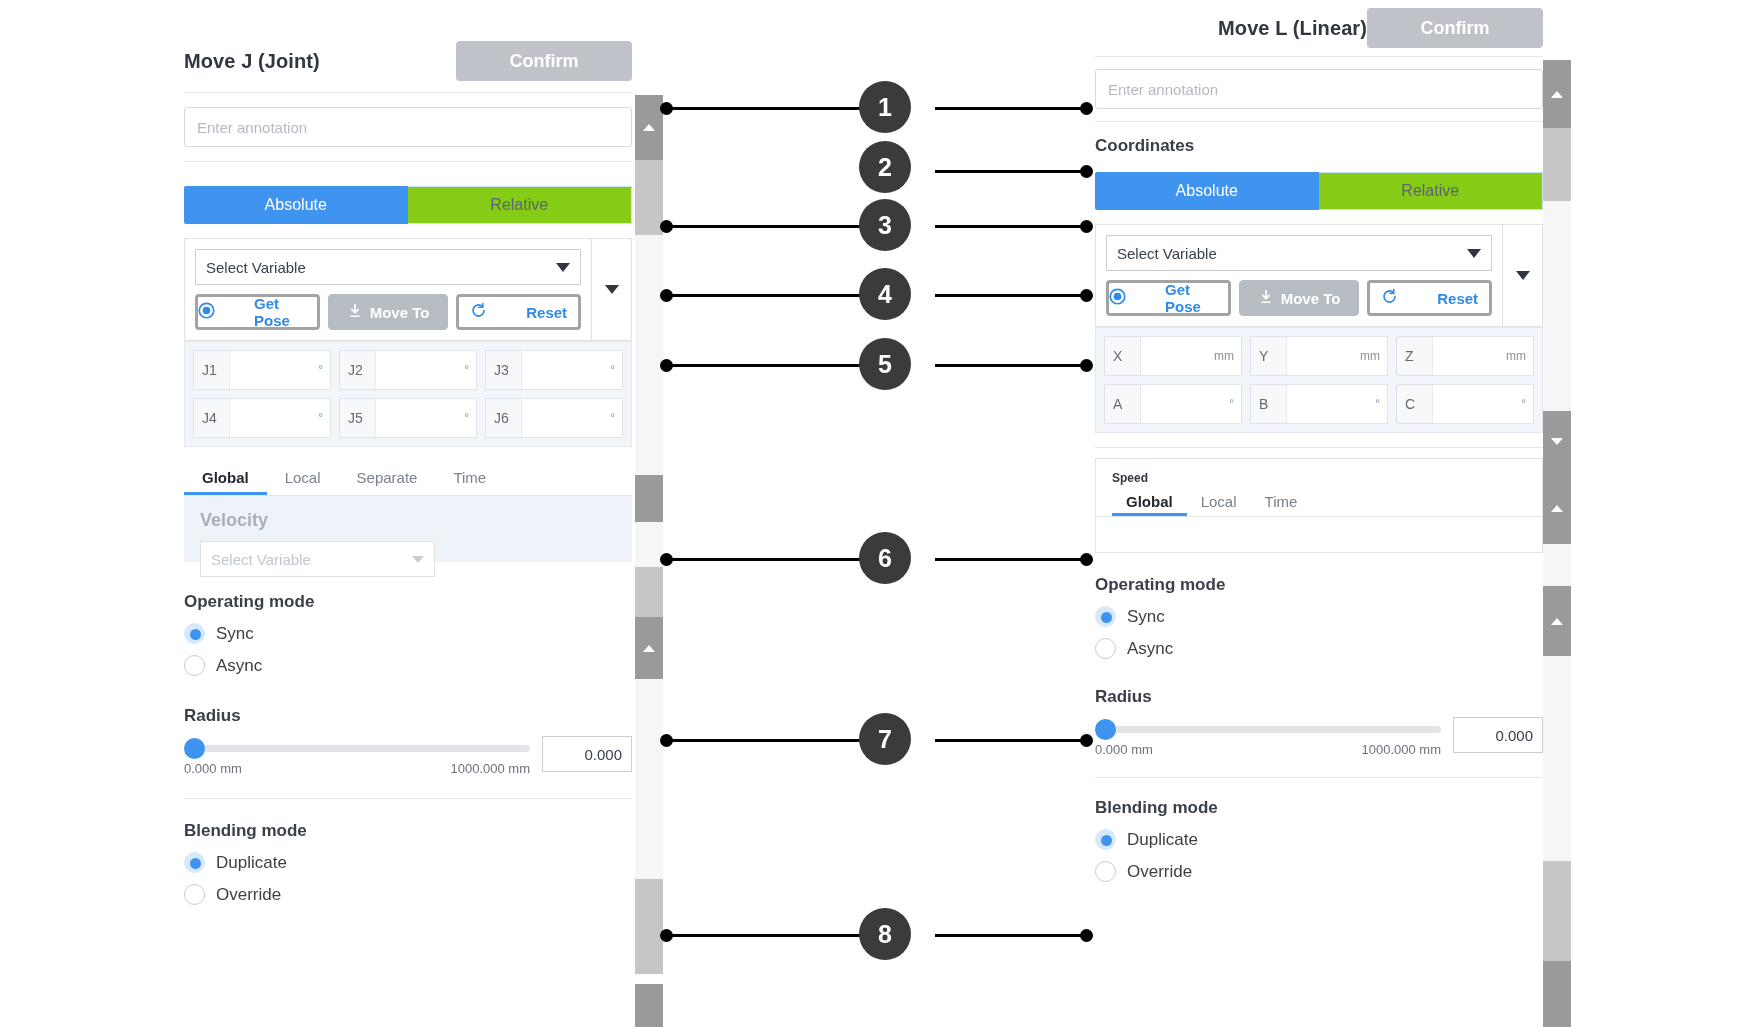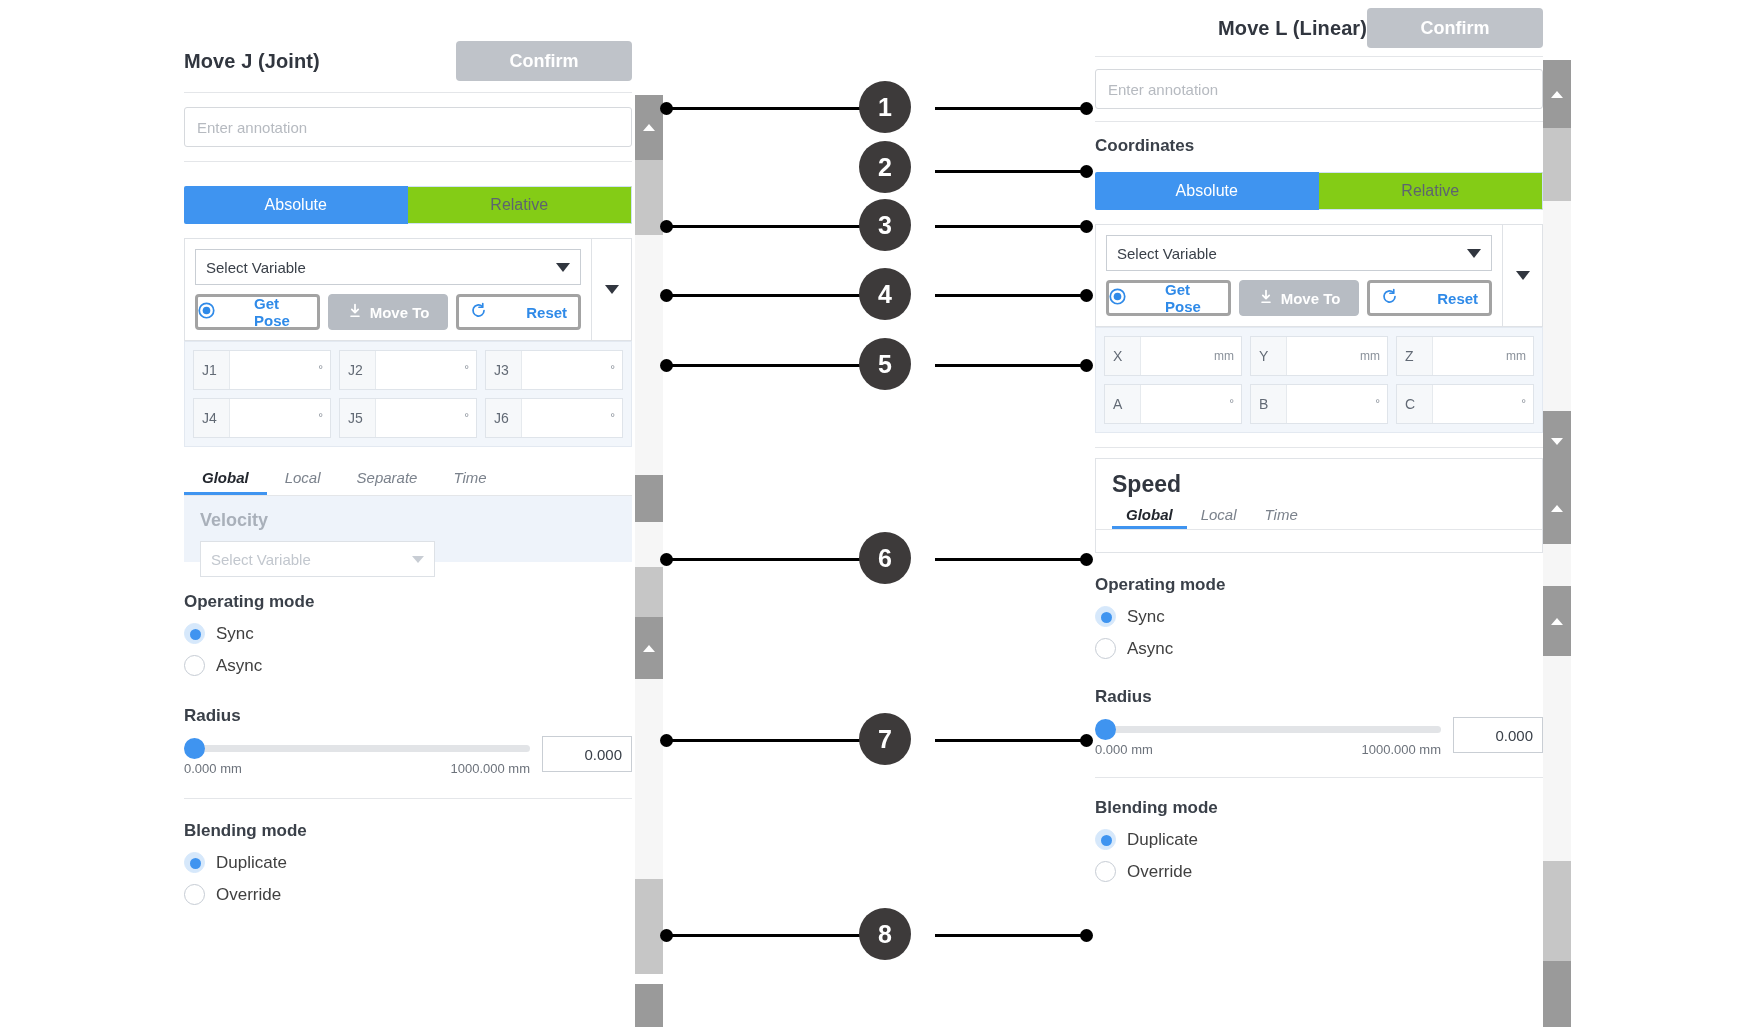--- a/index.html
+++ b/index.html
@@ -55,21 +55,21 @@
     justify-content: center; gap: 7px; font-size: 15px; font-weight: bold;
   }
   .pbtn.blue { border: 3px solid #a3a3a3; background: #fff; color: #2f8ae8; gap: 39px; }
   .pbtn.gray { background: #b7bcc3; color: #fff; border: 1px solid #b7bcc3; }
 
   .jgrid { background: #f2f6fb; border: 1px solid #e3e9f1; padding: 8px; display: grid; grid-template-columns: repeat(3, 1fr); gap: 8px; }
   .jcell { display: flex; height: 40px; border: 1px solid #dfe4ea; background: #fff; justify-content: space-between; }
   .jlab { width: 36px; background: #f6f8fa; border-right: 1px solid #e6eaee; display: flex; align-items: center; justify-content: flex-start; padding-left: 8px; font-size: 14px; color: #626a75; }
   .junit { flex: 1; display: flex; align-items: center; justify-content: flex-end; padding-right: 7px; font-size: 12px; color: #8b929b; }
 
-  .tabs { display: flex; gap: 0; border-bottom: 1px solid #e4e6e9; font-style: italic; }
+  .tabs { display: flex; gap: 0; border-bottom: 1px solid #e4e6e9; }
   .tab { padding: 8px 18px 9px; font-size: 15px; color: #7b828c; cursor: pointer; }
   .tab.active { color: #23272e; font-weight: bold; box-shadow: inset 0 -3px 0 #3f94f0; }
 
   .velbox { background: #eef3fa; padding: 14px 16px 16px; }
   .vel-title { font-size: 18px; font-weight: bold; color: #a9b0ba; margin-bottom: 10px; }
 
   .sec-label { font-size: 17px; font-weight: bold; color: #3a4049; }
   .radio-row { display: flex; align-items: center; gap: 11px; margin-top: 11px; }
   .radio { width: 21px; height: 21px; border-radius: 50%; border: 1px solid #c6ccd4; background: #fff; position: relative; }
   .radio.on { background: #d6e8fb; border-color: #d6e8fb; }
@@ -94,21 +94,21 @@
   
   .callout-num {
     position: absolute; width: 52px; height: 52px; border-radius: 50%;
     background: #3d3a3a; color: #fff; font-size: 25px; font-weight: bold;
     display: flex; align-items: center; justify-content: center; z-index: 5;
   }
   .cline { position: absolute; height: 3px; background: #000; z-index: 3; }
   .cdot { position: absolute; width: 13px; height: 13px; border-radius: 50%; background: #000; z-index: 4; }
 
   .speedcard { border: 1px solid #e0e3e7; background: #fff; }
-  .speed-title { font-size: 23px; font-weight: bold; color: #31363f; padding: 12px 16px 4px; }
+  .speed-title { font-size: 12px; font-weight: bold; color: #31363f; padding: 12px 16px 4px; }
   .trans-strip { background: #eef3fa; padding: 12px 16px 0; overflow: hidden; }
   .trans-title { font-size: 18px; font-weight: bold; color: #a9b0ba; }
 
   .coord-row { display: flex; align-items: center; gap: 0; }
   .coord-label { font-size: 17px; font-weight: bold; color: #3a4049; }
   .coord-select { width: 260px; height: 36px; border: 1px solid #c9ced4; background: #fff; display: flex; align-items: center; justify-content: space-between; padding: 0 10px; font-size: 15px; color: #3a4049; }
   .ext-caret { width: 26px; display:flex; align-items:center; justify-content:center; }
 </style>
 </head>
 <body>

